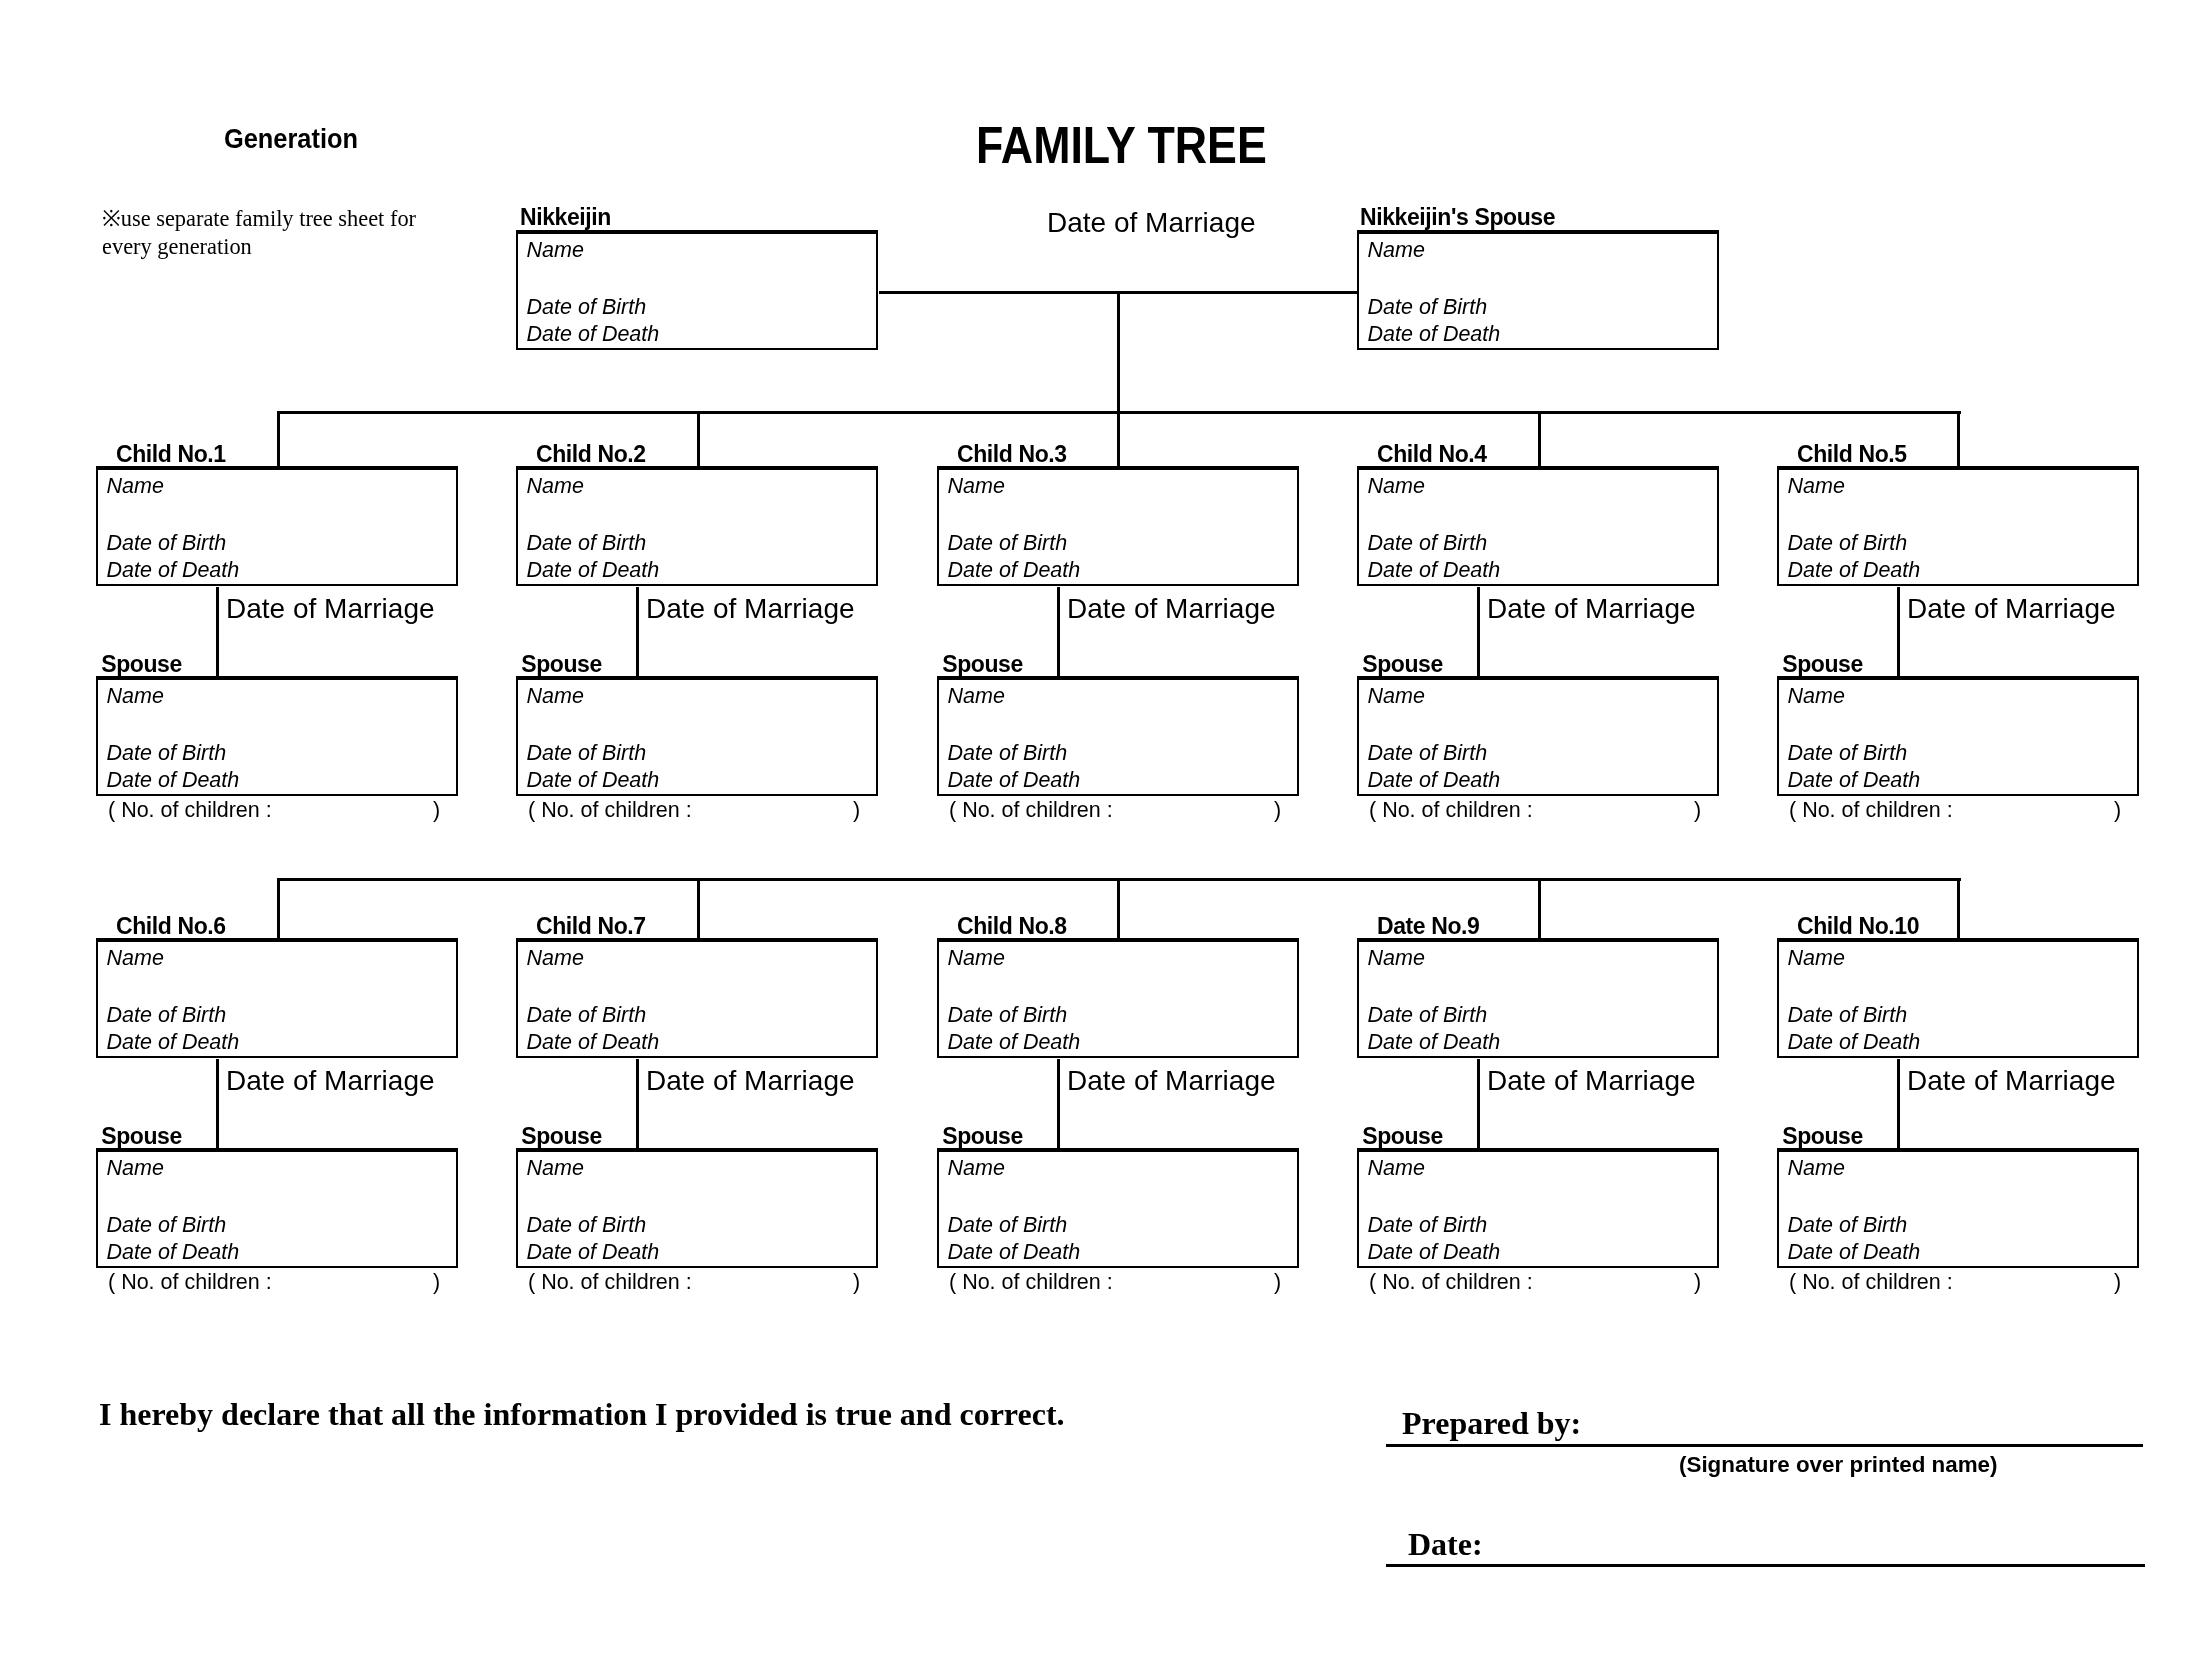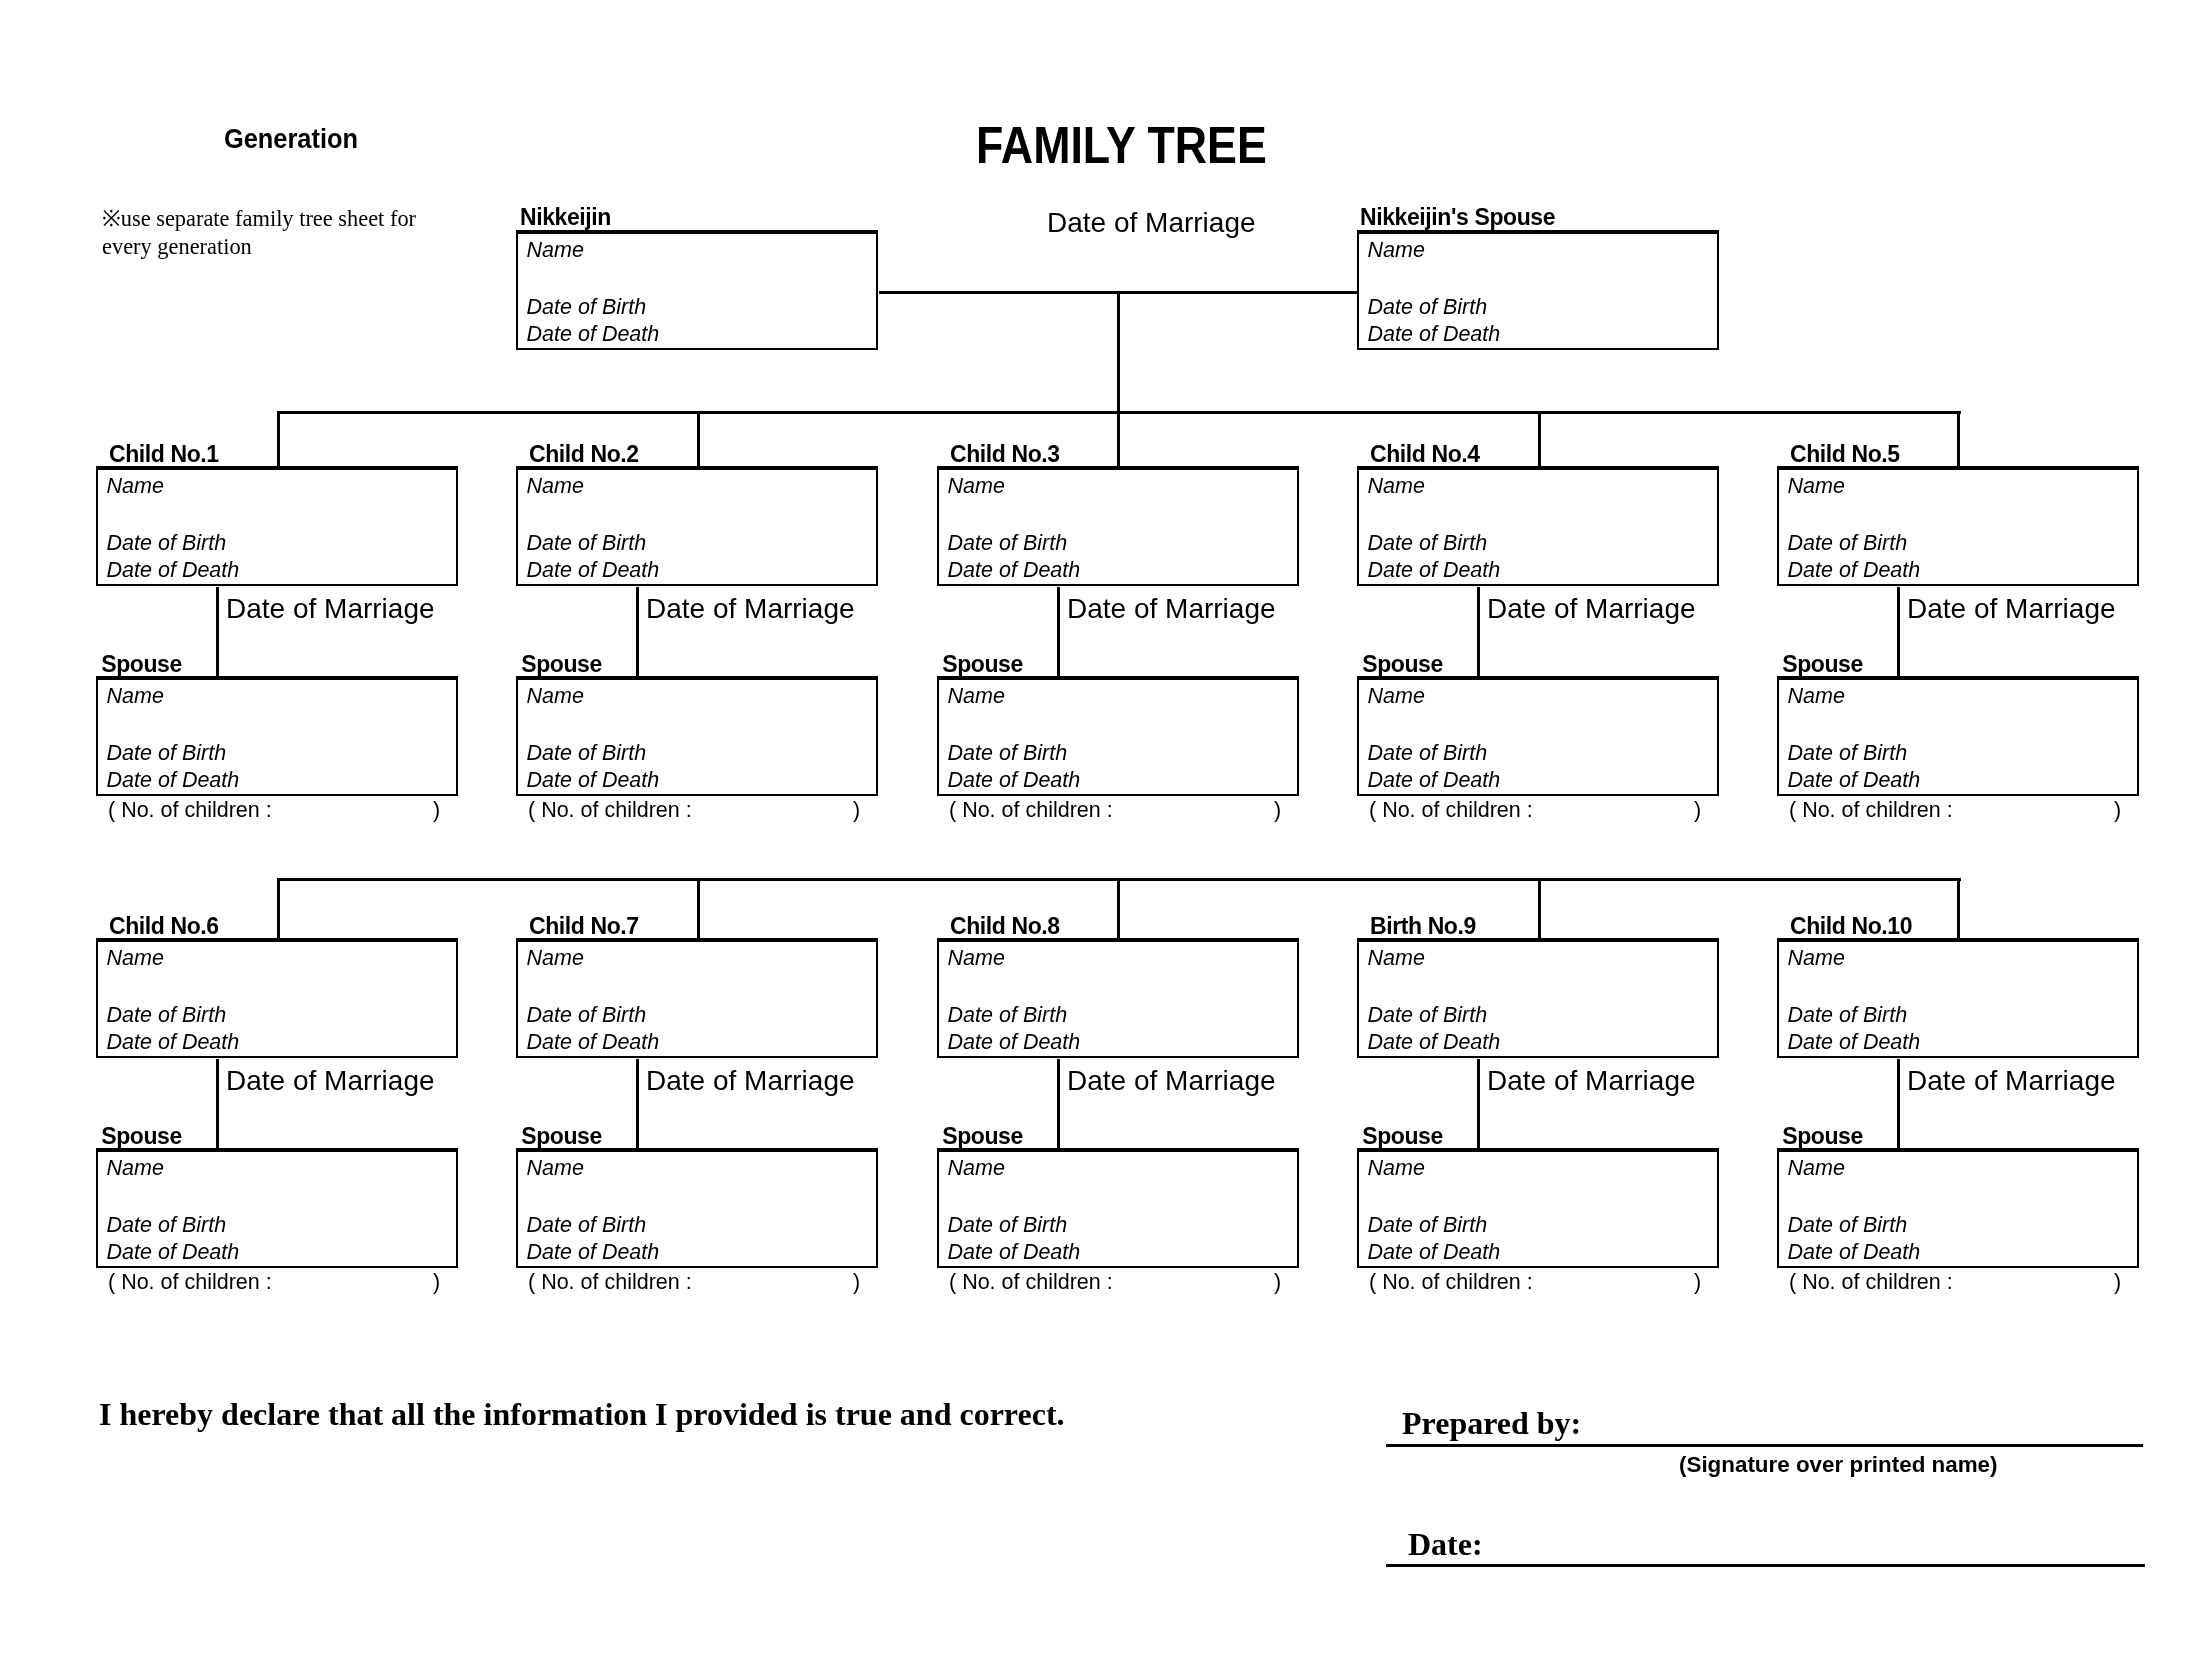--- a/index.html
+++ b/index.html
@@ -21,21 +21,21 @@
   .f{position:absolute;left:8.6px;font-style:italic;font-size:21.5px;line-height:1.1;white-space:nowrap;}
   .f-name{top:5.2px;}
   .f-dob{top:62px;}
   .f-dod{top:89px;}
   .ital{font-size:28px;white-space:nowrap;}
   
   .hline{position:absolute;height:3.4px;background:#000;}
   .vline{position:absolute;width:2.6px;background:#000;}
   
   .unit{position:absolute;width:363px;height:396px;}
-  .unit .clabel{position:absolute;left:13px;top:0;}
+  .unit .clabel{position:absolute;left:20px;top:0;}
   .unit .cbox{left:0;top:24px;}
   .unit .stub{position:absolute;left:120px;top:145px;width:2.6px;height:89px;background:#000;}
   .unit .marr{position:absolute;left:130px;top:151px;}
   .unit .slabel{position:absolute;left:5.2px;top:210px;}
   .unit .sbox{left:0;top:234px;}
   .unit .note{position:absolute;left:0;top:356px;width:363px;height:27.5px;font-size:21.5px;}
   .unit .note .open{position:absolute;left:12px;top:0;white-space:nowrap;}
   .unit .note .close{position:absolute;left:337px;top:0;}
   .sigline{position:absolute;height:3.4px;background:#000;}
   .signote{font-weight:bold;font-size:22.4px;white-space:nowrap;}
@@ -245,21 +245,21 @@
     <div class="f f-dob">Date of Birth</div>
     <div class="f f-dod">Date of Death</div>
   </div>
   <div class="note">
       <span class="open">( No. of children :</span>
       <span class="close">)</span>
     </div>
 </div>
 
 <div class="unit" style="left:1357px;top:914px">
-  <div class="blabel clabel">Birth No.9</div>
+  <div class="blabel clabel">Date No.9</div>
   <div class="pbox cbox">
     <div class="f f-name">Name</div>
     <div class="f f-dob">Date of Birth</div>
     <div class="f f-dod">Date of Death</div>
   </div>
   <div class="stub"></div>
   <div class="marr ital">Date of Marriage</div>
   <div class="blabel slabel">Spouse</div>
   <div class="pbox sbox">
     <div class="f f-name">Name</div>

